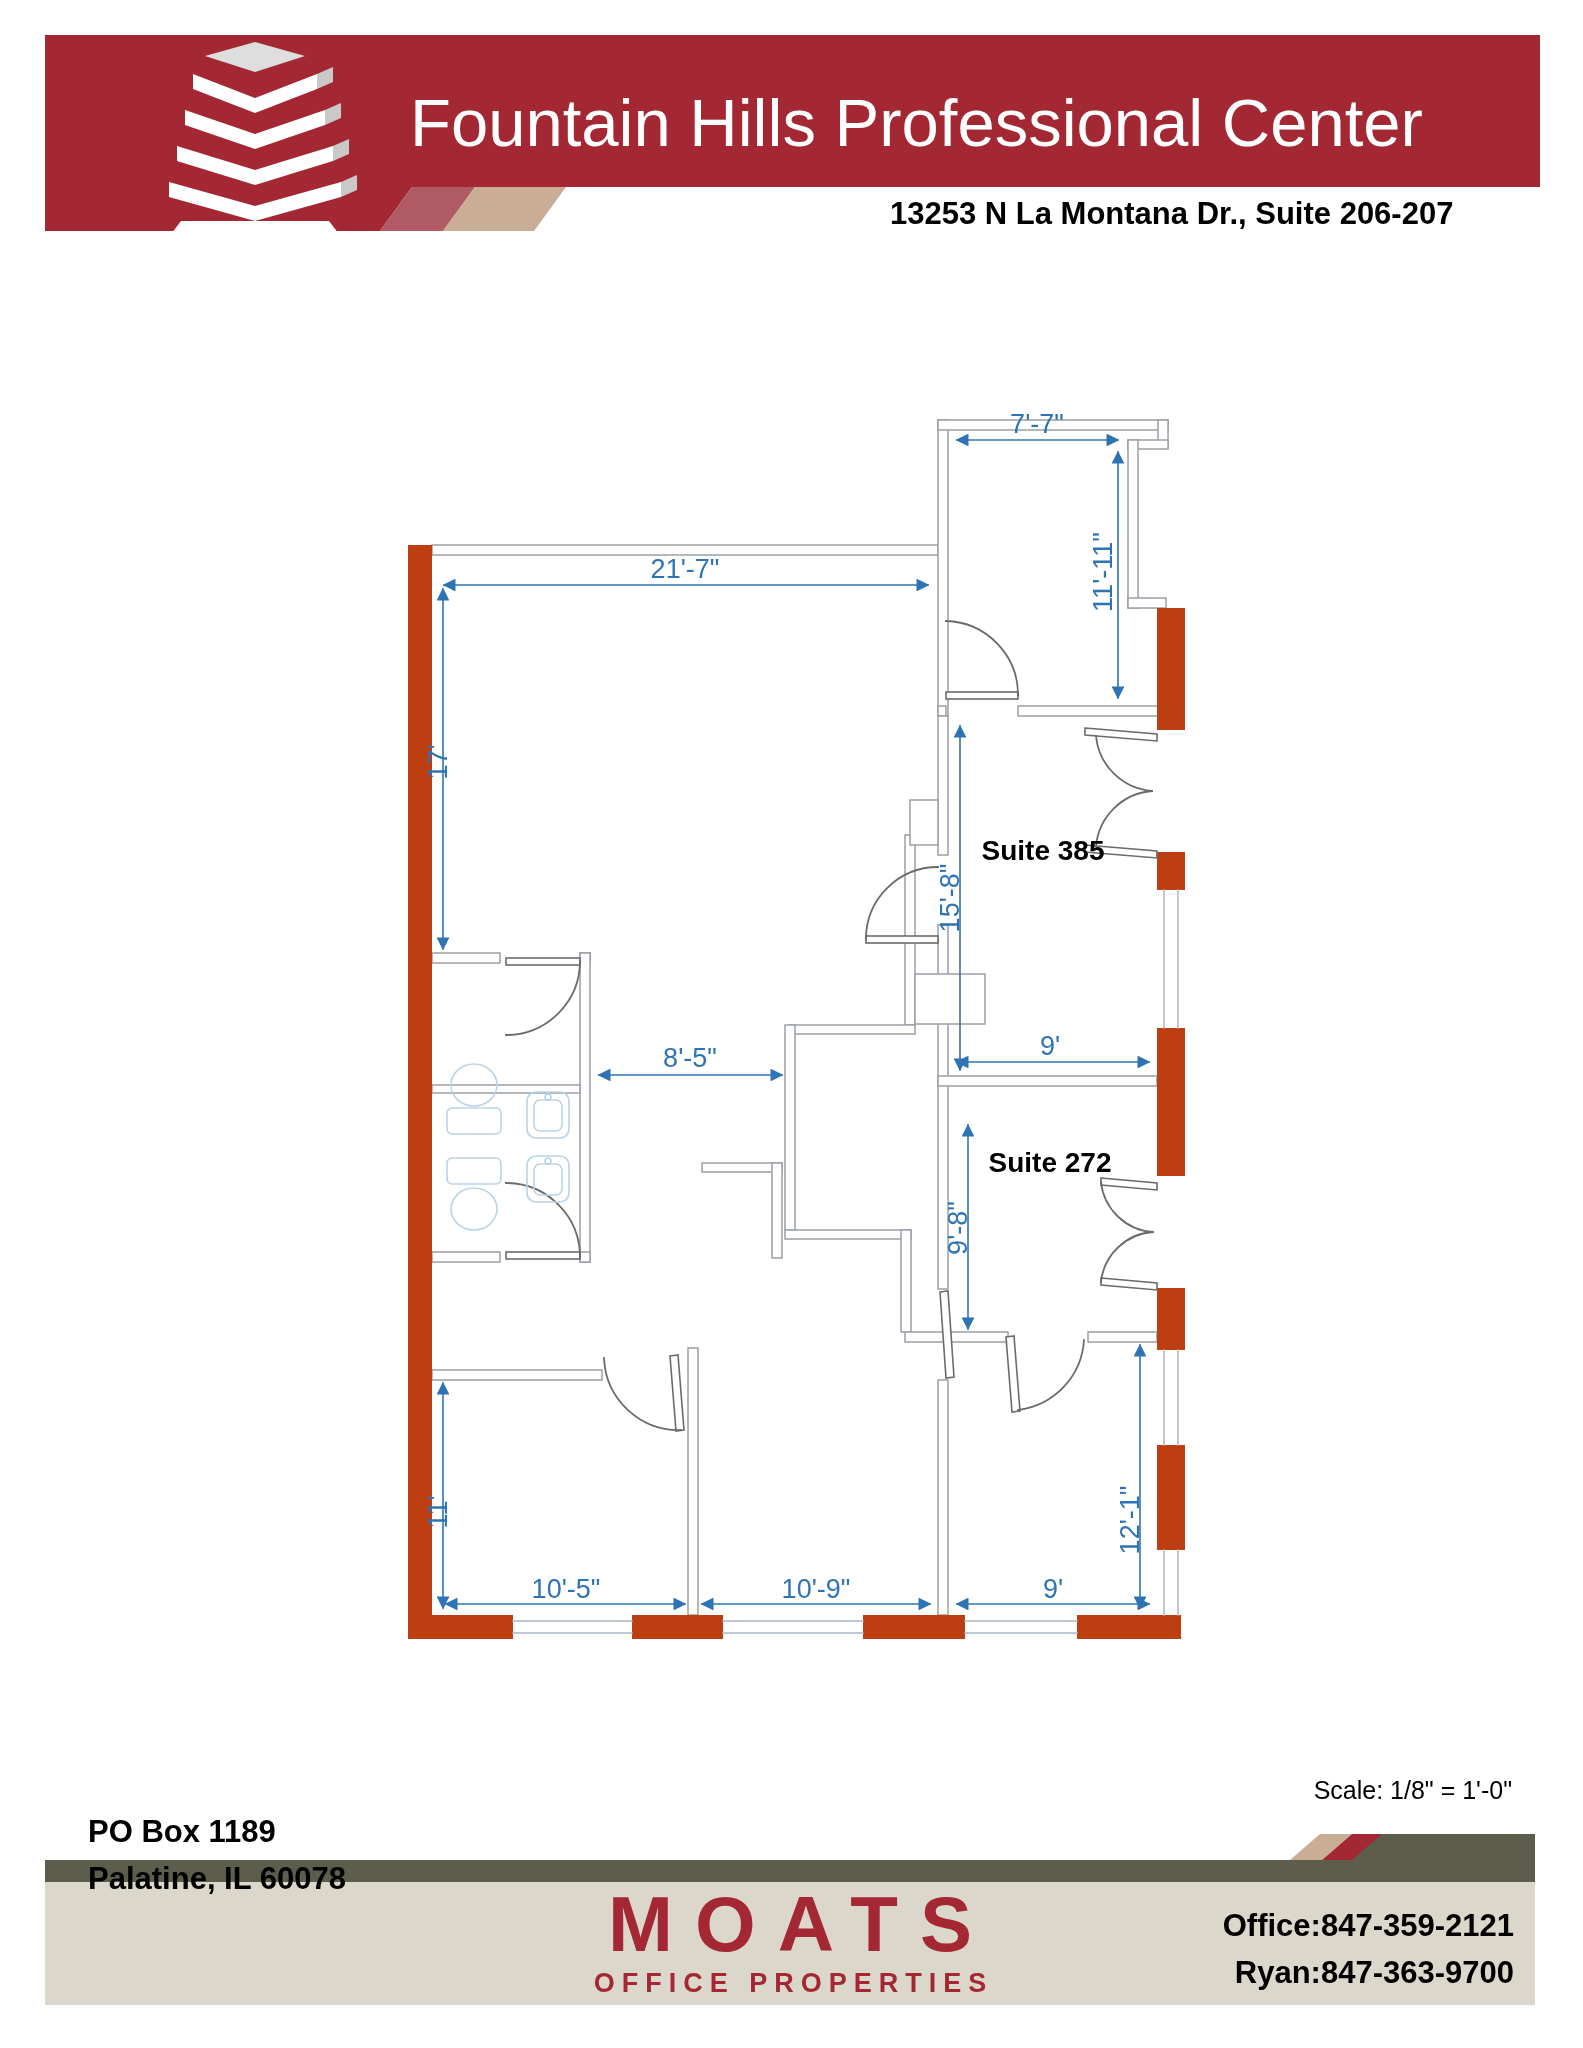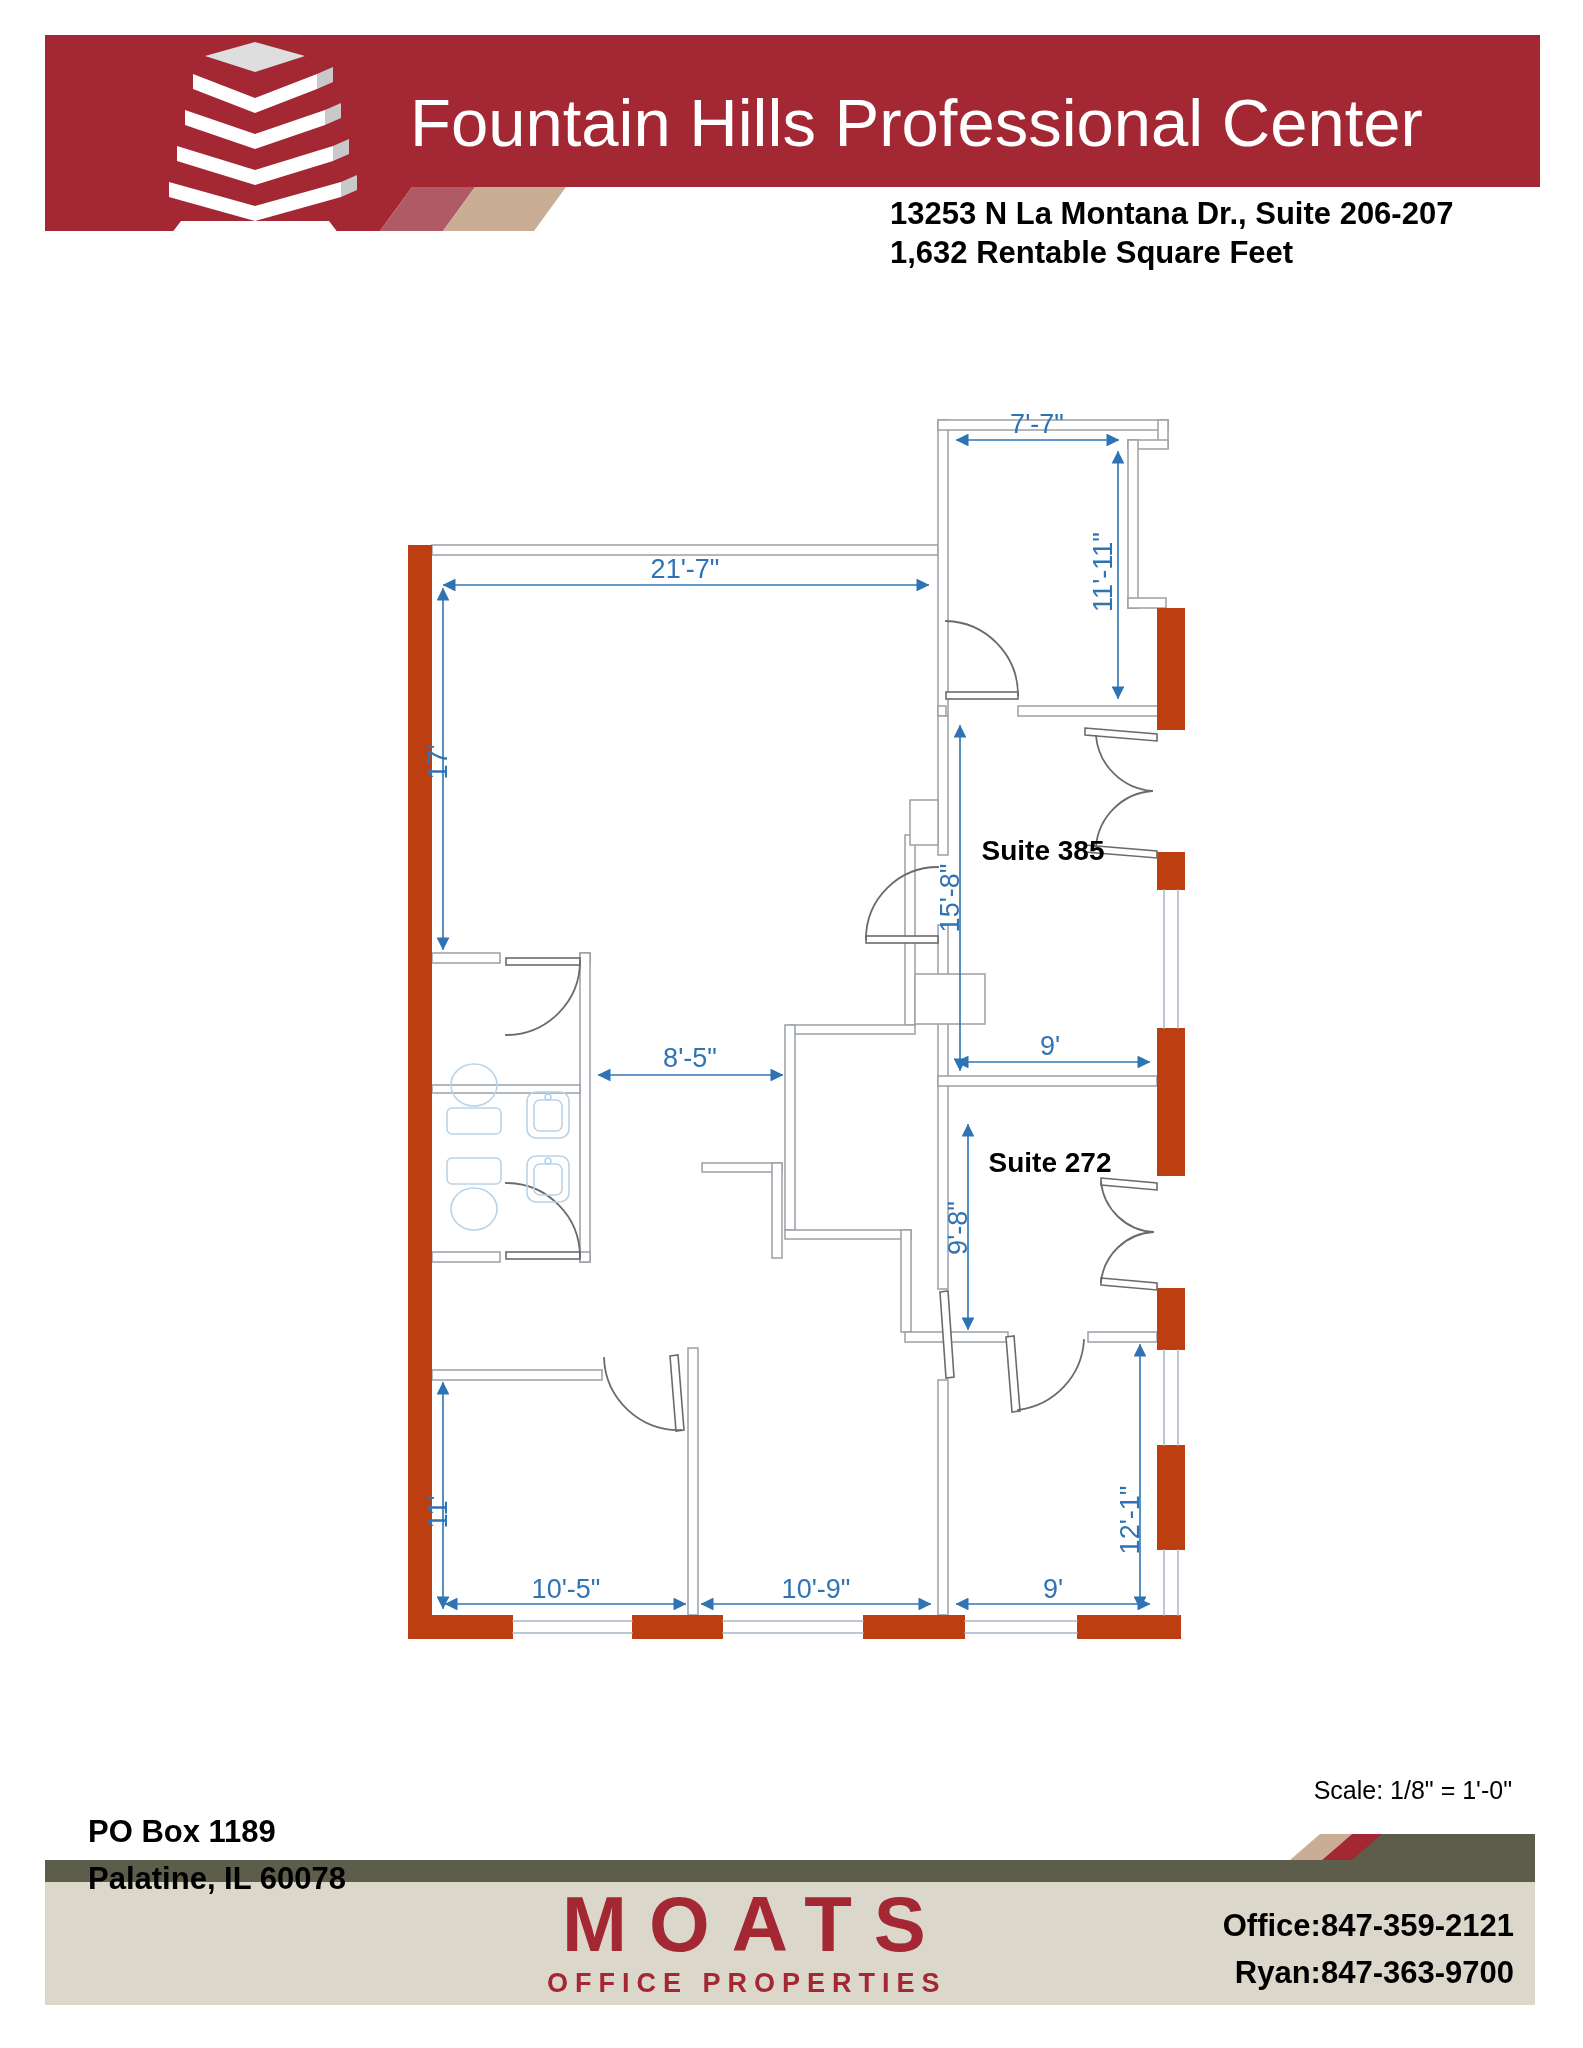--- a/index.html
+++ b/index.html
@@ -6,21 +6,21 @@
   body{width:1583px;height:2048px;position:relative;font-family:"Liberation Sans",sans-serif;overflow:hidden;}
   #gfx{position:absolute;left:0;top:0;z-index:0;}
   .txt{position:absolute;z-index:2;}
   .banner-title{left:410px;top:84px;width:1140px;color:#ffffff;font-size:67px;font-weight:400;letter-spacing:0px;white-space:nowrap;font-family:"Liberation Sans",sans-serif;}
   .address{left:890px;top:194px;width:625px;color:#000;font-weight:700;font-size:31px;line-height:39px;}
   .dim{color:#2e74b5;font-size:27px;white-space:nowrap;transform:translate(-50%,-50%);z-index:2;position:absolute;}
   .dim.rot{transform:translate(-50%,-50%) rotate(-90deg);}
   .suite-label{position:absolute;z-index:2;color:#000;font-weight:700;font-size:28px;white-space:nowrap;transform:translate(-50%,-50%);}
   .scale-note{left:1212px;top:1776px;width:300px;text-align:right;color:#000;font-size:25px;}
   .ft-left{left:88px;top:1808px;width:420px;color:#000;font-weight:700;font-size:31px;line-height:47px;}
-  .ft-brand{left:540px;top:1884px;width:500px;text-align:left;}
+  .ft-brand{left:540px;top:1884px;width:500px;text-align:center;}
   .ft-brand .big{color:#a42833;font-size:78px;font-weight:800;letter-spacing:22px;margin-left:22px;line-height:80px;}
   .ft-brand .sub{color:#a42833;font-size:27px;font-weight:700;letter-spacing:7px;margin-left:7px;margin-top:4px;}
   .ft-right{left:1178px;top:1902px;width:336px;color:#000;font-weight:700;font-size:31px;line-height:47px;}
   .ft-row{display:flex;justify-content:flex-end;}
 </style>
 </head>
 <body>
 
 <svg id="gfx" width="1583" height="2048" viewBox="0 0 1583 2048">
   <defs>
@@ -192,21 +192,20 @@
     <path d="M1320,1834 L1290,1860 H1322 L1352,1834 Z" fill="#c9ad94"></path>
     <path d="M1352,1834 L1322,1860 H1352 L1382,1834 Z" fill="#a42833"></path>
     <rect x="45" y="1882" width="1490" height="123" fill="#dcd7cb"></rect>
   </g>
 </svg>
 
 <div class="txt banner-title">Fountain Hills Professional Center</div>
 
 <div class="txt address">
   <div>13253 N La Montana Dr., Suite 206-207</div>
-  <div>1,632 Rentable Square Feet</div>
 </div>
 
 <div class="dim" style="left:1037px;top:424px;">7'-7"</div>
 <div class="dim rot" style="left:1103px;top:572px;">11'-11"</div>
 <div class="dim" style="left:685px;top:569px;">21'-7"</div>
 <div class="dim rot" style="left:438px;top:762px;">17'</div>
 <div class="dim" style="left:690px;top:1058px;">8'-5"</div>
 <div class="dim rot" style="left:950px;top:898px;">15'-8"</div>
 <div class="dim" style="left:1050px;top:1046px;">9'</div>
 <div class="dim rot" style="left:958px;top:1228px;">9'-8"</div>

